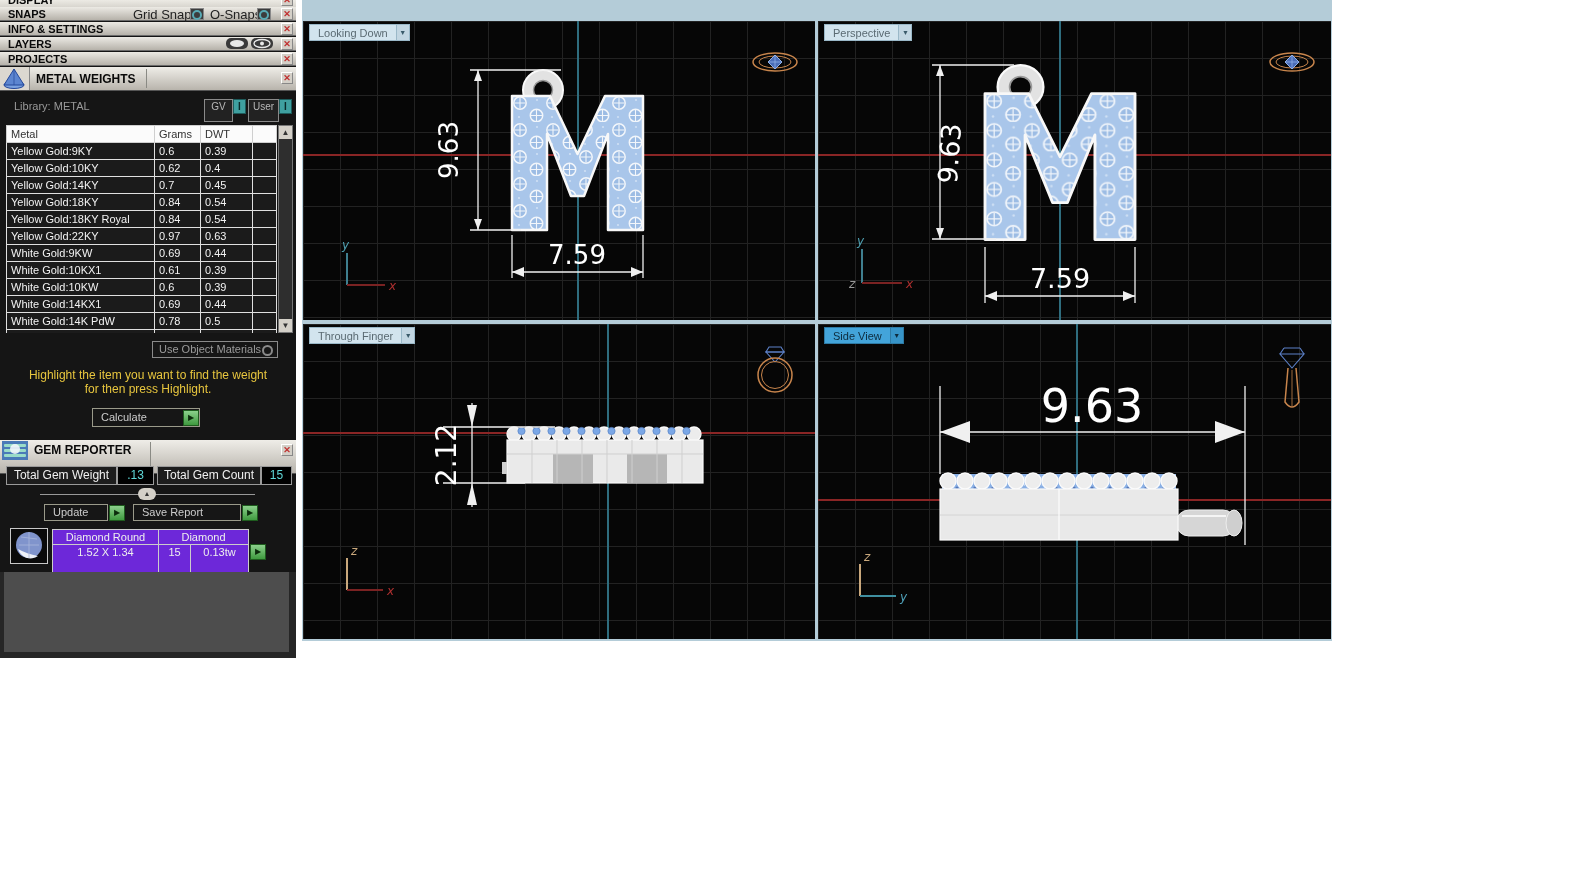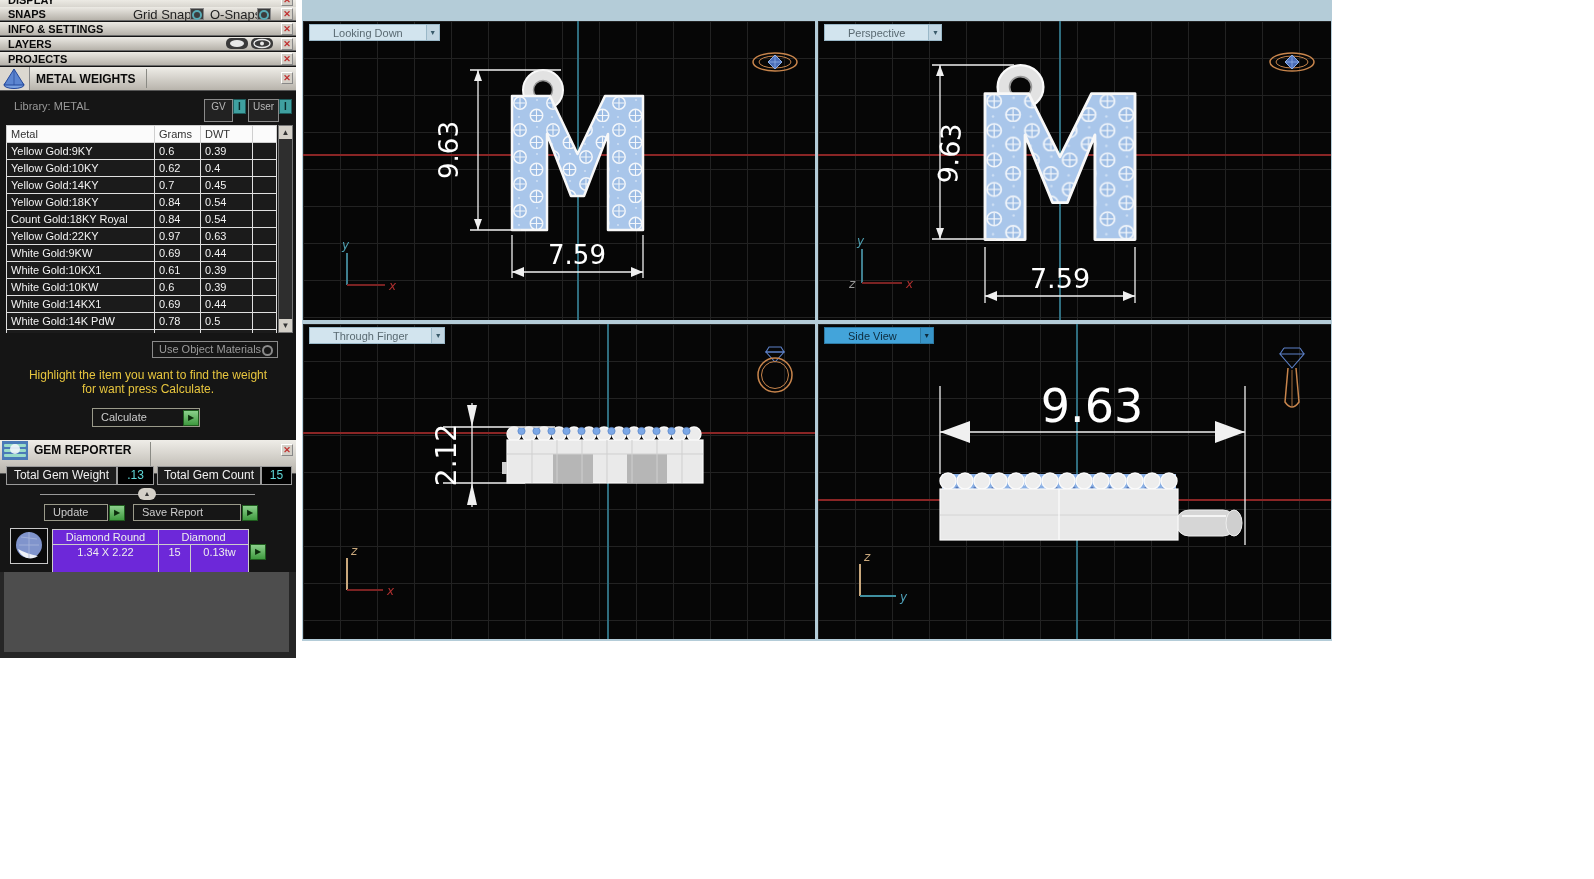--- a/index.html
+++ b/index.html
@@ -53,21 +53,21 @@
   #tabbar{position:absolute;left:0;top:0;width:1030px;height:21px;background:#b9d7e4;}
   .tab{position:absolute;top:1px;height:19px;border:1px solid #4c87a8;border-bottom:none;
      border-radius:6px 6px 0 0;font-size:11px;line-height:18px;text-align:center;box-sizing:border-box;}
   .tab.active{background:#5cb0da;color:#0e3a57;font-weight:bold;}
   .tab.plus{background:#cfe4ee;color:#2e7a9e;font-weight:bold;}
   .viewport{position:absolute;background-color:#060606;
      background-image:linear-gradient(#222 1px,transparent 1px),linear-gradient(90deg,#222 1px,transparent 1px);
      background-size:37px 37px;}
   .viewport svg{position:absolute;left:0;top:0;}
   .vp-label{position:absolute;left:6px;top:3px;height:17px;display:flex;z-index:3;font-size:11px;}
-  .vp-label .txt{background:#d2e4ee;color:#5a6a72;line-height:17px;padding:0 23px;border:1px solid #9ab8c8;border-right:none;text-align:right;}
+  .vp-label .txt{background:#d2e4ee;color:#5a6a72;line-height:17px;padding:0 8px;border:1px solid #9ab8c8;border-right:none;text-align:right;}
   .vp-label .arr{width:14px;background:#c2d6e2;border:1px solid #9ab8c8;color:#3a5a6a;font-size:7px;
      text-align:center;line-height:16px;box-sizing:border-box;}
   .vp-label.active .txt{background:#43a4da;color:#0d2b3d;border-color:#2e7aa4;}
   .vp-label.active .arr{background:#3794c8;color:#0d2b3d;border-color:#2e7aa4;}
   .dim{stroke:#f0f0f0;stroke-width:1.3;}
   .dimf{fill:#f0f0f0;}
   .dimtext{fill:#ffffff;font-family:"DejaVu Sans",sans-serif;}
   .axis-label{font-size:12px;font-style:italic;font-family:"DejaVu Sans",sans-serif;}
 </style>
 </head>
@@ -175,21 +175,21 @@
               <td>0.45</td>
               <td></td>
             </tr>
             <tr>
               <td>Yellow Gold:18KY</td>
               <td>0.84</td>
               <td>0.54</td>
               <td></td>
             </tr>
             <tr>
-              <td>Count Gold:18KY Royal</td>
+              <td>Yellow Gold:18KY Royal</td>
               <td>0.84</td>
               <td>0.54</td>
               <td></td>
             </tr>
             <tr>
               <td>Yellow Gold:22KY</td>
               <td>0.97</td>
               <td>0.63</td>
               <td></td>
             </tr>
@@ -236,21 +236,21 @@
       <span class="scr-arrow" style="top:0;">▲</span>
       <span class="scr-arrow" style="bottom:0;">▼</span>
     </div>
 
     <div class="uombtn">
       <span>Use Object Materials</span>
       <i></i>
     </div>
 
     <div class="hint" style="top:368px;">Highlight the item you want to find the weight</div>
-    <div class="hint" style="top:382px;">for want press Calculate.</div>
+    <div class="hint" style="top:382px;">for then press Highlight.</div>
 
     <div class="cadbtn" style="left:92px;top:408px;width:108px;height:19px;line-height:17px;">
       <span>Calculate</span>
     </div>
     <div class="greenbtn" style="left:183px;top:409.5px;">▶</div>
 
     <div class="bigh" style="top:440px;height:34px;font-size:12px;line-height:21px;padding-left:34px;">
       <span style="position:absolute;left:2px;top:1px;width:26px;height:19px;background:#4a7ab8;">
         <svg width="26" height="19">
             <rect x="2" y="3" width="22" height="3" rx="1" fill="#9adcc8"></rect>
@@ -283,21 +283,21 @@
 
     <div style="position:absolute;left:10px;top:528px;width:38px;height:36px;background:#0a0a0a;border:1px solid #c8c8c8;box-sizing:border-box;">
       <svg width="36" height="34">
           <circle cx="18" cy="16" r="13" fill="#8094cc"></circle>
           <path d="M7,20 A13,13 0 0 0 27,27 Q16,25 7,20 Z" fill="#eef1f8"></path>
           <path d="M10,8 L26,10 M8,16 L28,16 M18,3 L18,29" stroke="#a8b6dc" stroke-width="0.8" fill="none"></path>
         </svg>
     </div>
     <div class="gemtbl-cell" style="left:52px;top:529px;width:107px;">Diamond Round</div>
     <div class="gemtbl-cell" style="left:158px;top:529px;width:91px;">Diamond</div>
-    <div class="gemtbl-cell" style="left:52px;top:544px;width:107px;">1.34 X 2.22</div>
+    <div class="gemtbl-cell" style="left:52px;top:544px;width:107px;">1.52 X 1.34</div>
     <div class="gemtbl-cell" style="left:158px;top:544px;width:33px;">15</div>
     <div class="gemtbl-cell" style="left:190px;top:544px;width:59px;">0.13tw</div>
     <div class="greenbtn" style="left:250px;top:544px;">▶</div>
 
     <div style="position:absolute;left:0;top:572px;width:296px;height:86px;background:#262626;">
       <div style="position:absolute;left:4px;top:0;width:285px;height:80px;background:#4d4d4d;"></div>
     </div>
   </div>
 
   <div id="vp-area">

